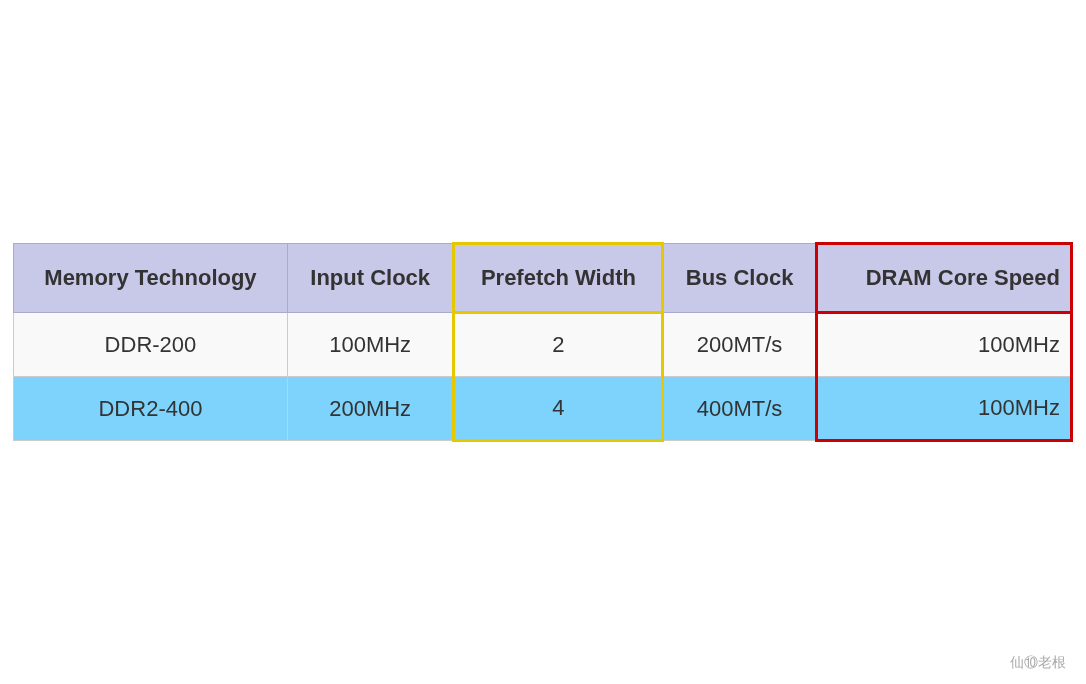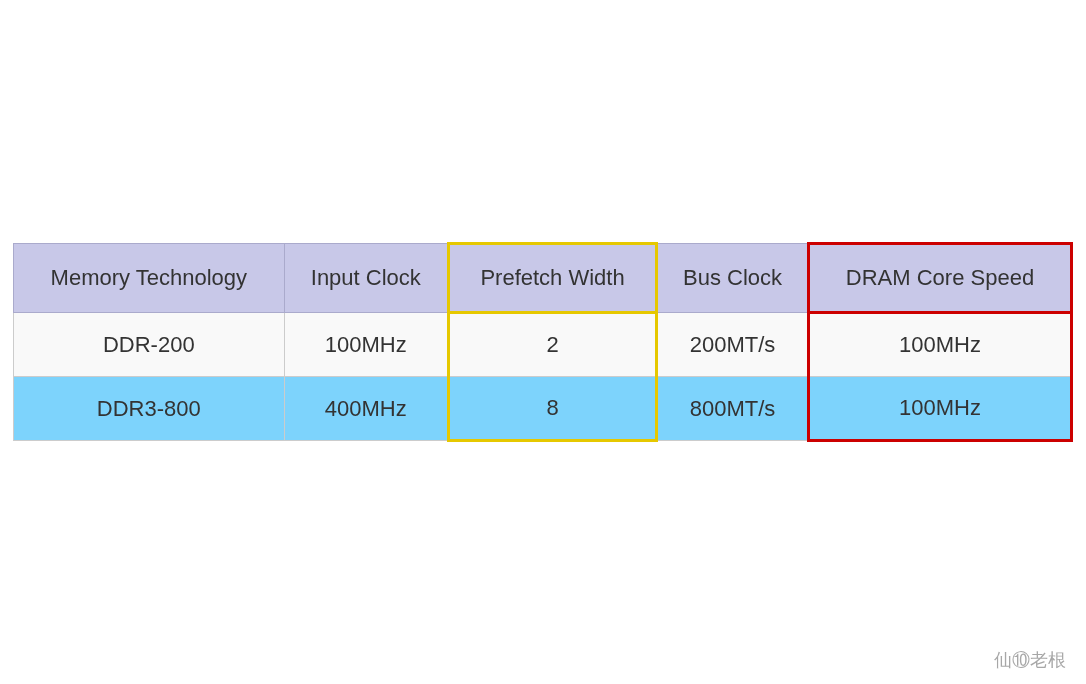--- a/index.html
+++ b/index.html
@@ -28,21 +28,21 @@
       width: 100%;
       border-collapse: collapse;
       font-size: 22px;
       color: #333;
     }
 
     thead tr th {
       background-color: #c8c8e8;
       padding: 18px 10px;
       text-align: center;
-      font-weight: normal;
+      font-weight: bold;
       border: 1px solid #aaaacc;
       line-height: 1.4;
     }
 
     tbody tr td {
       padding: 18px 10px;
       text-align: center;
       border: 1px solid #cccccc;
       background-color: #7dd3fc;
     }
@@ -63,35 +63,36 @@
 
     
     tr:last-child .col-prefetch {
       border-bottom: 3px solid #e6c800 !important;
     }
 
     
     .col-dram {
       border-left: 3px solid #cc0000 !important;
       border-right: 3px solid #cc0000 !important;
+      text-align: right;
     }
 
     thead .col-dram {
       border-top: 3px solid #cc0000 !important;
     }
 
     tr:last-child .col-dram {
       border-bottom: 3px solid #cc0000 !important;
     }
 
     .watermark {
       position: absolute;
       bottom: 12px;
       right: 20px;
-      font-size: 18px;
+      font-size: 14px;
       color: rgba(80,80,80,0.5);
     }
   </style>
 </head>
 <body>
 
 <div class="table-wrapper">
   <table>
     <thead>
       <tr>
@@ -114,23 +115,23 @@
     </thead>
     <tbody id="table-body">
         <tr>
           <td>DDR-200</td>
           <td>100MHz</td>
           <td class="col-prefetch">2</td>
           <td>200MT/s</td>
           <td class="col-dram">100MHz</td>
         </tr>
         <tr>
-          <td>DDR3-800</td>
-          <td>400MHz</td>
-          <td class="col-prefetch">8</td>
-          <td>800MT/s</td>
+          <td>DDR2-400</td>
+          <td>200MHz</td>
+          <td class="col-prefetch">4</td>
+          <td>400MT/s</td>
           <td class="col-dram">100MHz</td>
         </tr>
       </tbody>
   </table>
 </div>
 
 <div class="watermark">仙⑩老根</div>
 
 </body></html>

